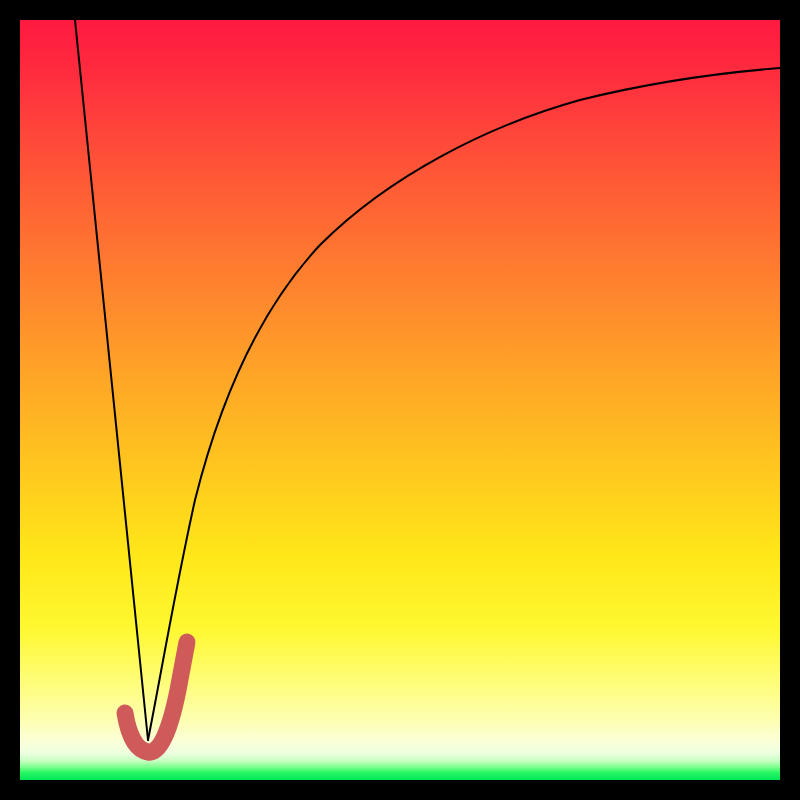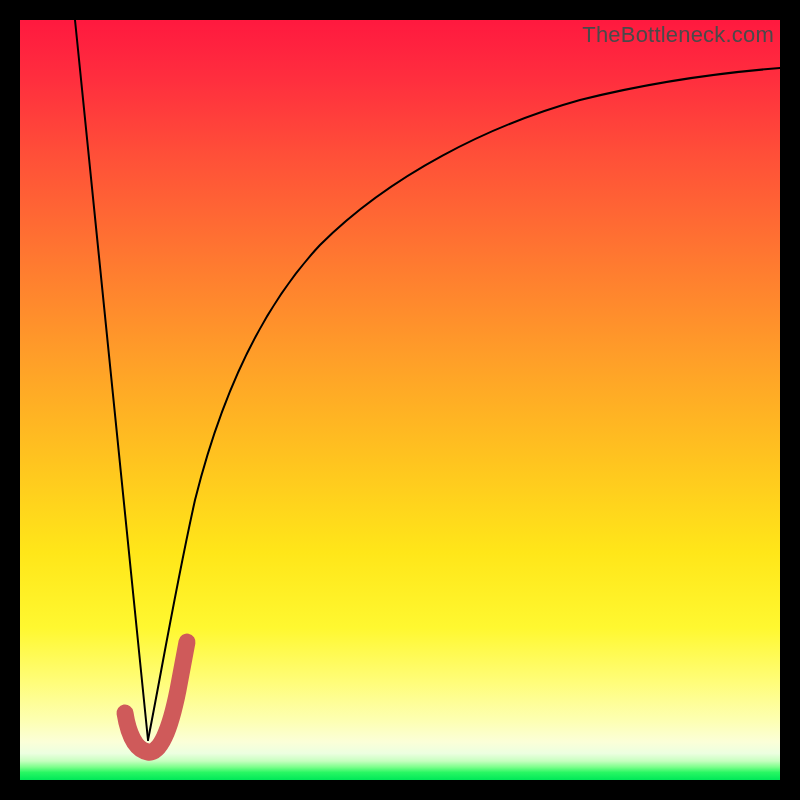--- a/index.html
+++ b/index.html
@@ -62,21 +62,20 @@
     height: 760px;
     overflow: visible;
   }
 </style>
 </head>
 <body>
 
 <div class="frame">
   <div class="plot-area">
 
-    <div class="watermark">TheBottleneck.com</div>
 
     <svg class="curves" viewBox="0 0 760 760">
 
       <path d="M 55 0 L 128 720" stroke="#000" stroke-width="2" fill="none" stroke-linecap="round"></path>
 
       <path d="M 128 720
                C 140 660, 155 570, 175 480
                C 195 400, 230 300, 300 225
                C 370 155, 470 105, 560 80
                C 640 60, 710 52, 760 48" stroke="#000" stroke-width="2" fill="none" stroke-linecap="round"></path>

